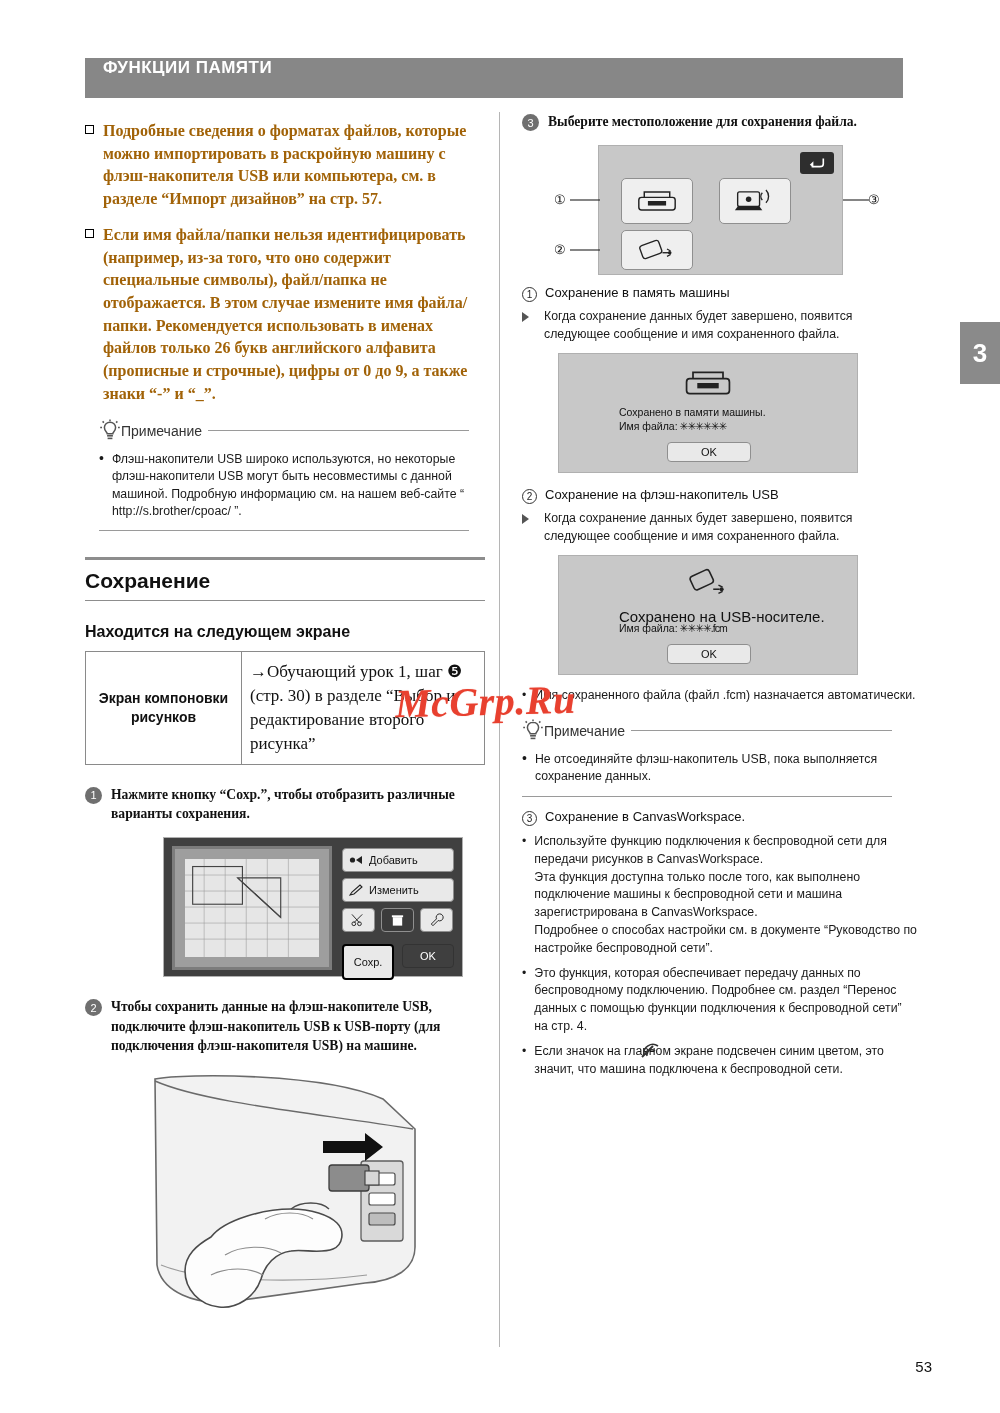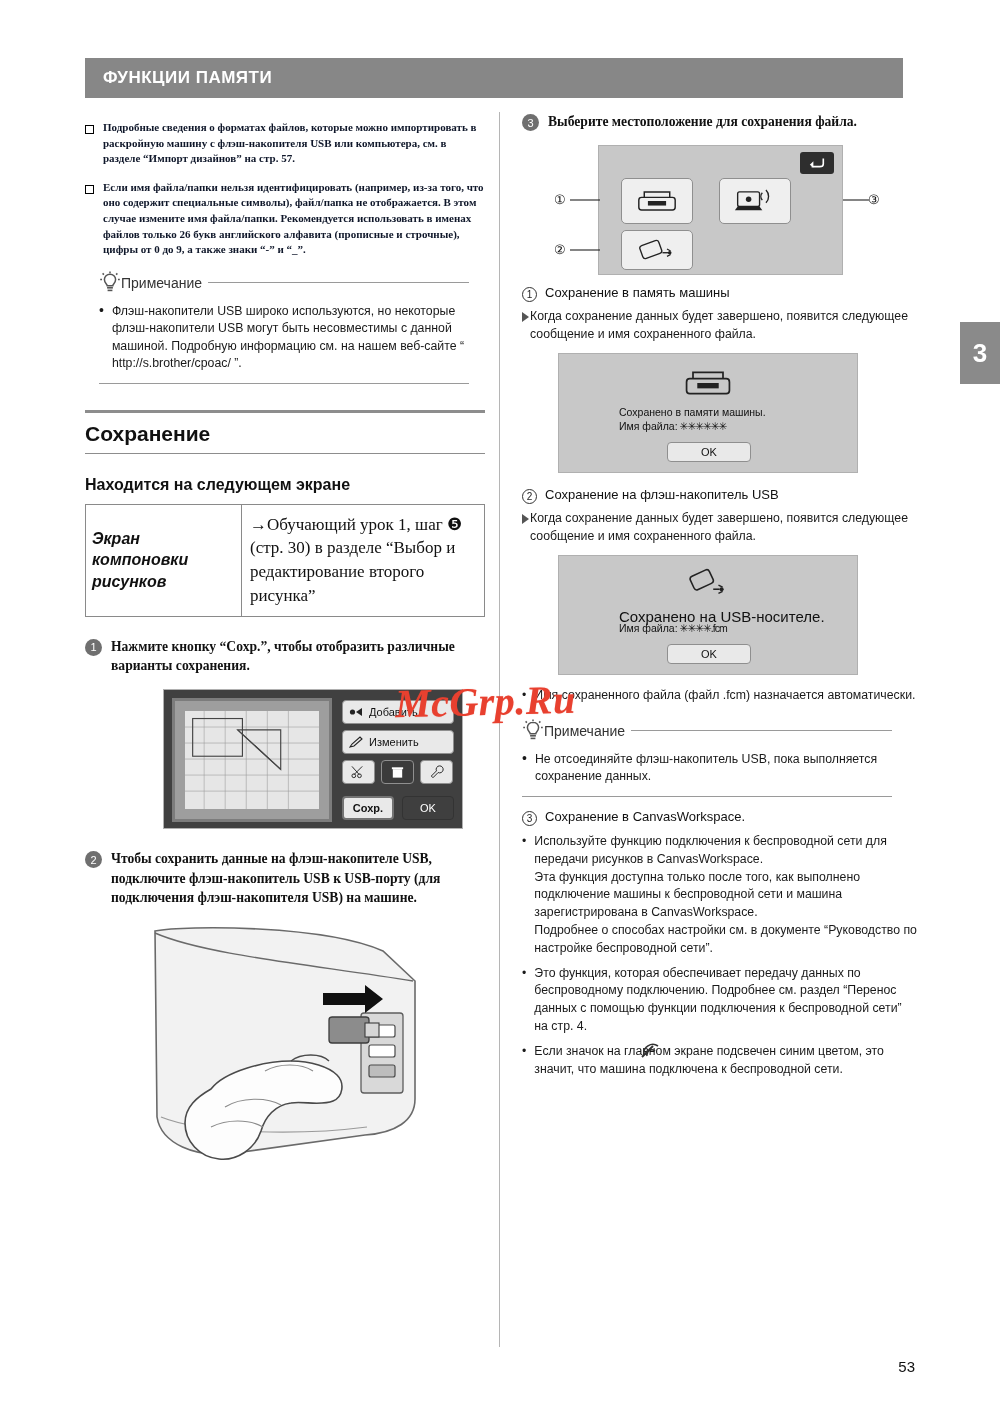--- a/index.html
+++ b/index.html
@@ -11,21 +11,21 @@
     color:#111;
   }
   .page {
     position:absolute; left:0; top:0; width:1000px; height:1413px;
     background:#fff;
   }
   
   .header-bar {
     position:absolute; left:85px; top:58px; width:818px; height:40px;
     background:#878787;
-    display:flex; align-items:center;
+    display:flex; align-items:flex-start;
   }
   .header-bar .title {
     color:#fff; font-weight:bold; font-size:17px; letter-spacing:0.5px;
     padding-left:18px;
     font-family:"Liberation Sans", sans-serif;
   }
   
   .col-divider {
     position:absolute; left:499px; top:112px; width:1px; height:1235px;
     background:#b5b5b5;
@@ -37,21 +37,21 @@
     display:flex; align-items:center; justify-content:center;
     font-size:26px; font-weight:bold;
   }
   
   .col-left { position:absolute; left:85px; top:112px; width:400px; }
   .col-right { position:absolute; left:522px; top:112px; width:395px; }
 
   p.body { font-size:13.5px; line-height:1.45; margin:0 0 10px 0; color:#1a1a1a; }
   .serif-bold {
     font-family:"Liberation Serif", serif;
-    font-weight:bold; font-size:11px; line-height:1.42; color:#0f172a;
+    font-weight:bold; font-size:16px; line-height:1.42; color:#a16207;
   }
   .bullet-sq { display:flex; gap:9px; margin-bottom:13px; }
   .bullet-sq .sq {
     flex:0 0 auto; width:9px; height:9px; border:1.4px solid #000; margin-top:5px;
   }
   
   .note { margin:6px 0 0 14px; width:370px; }
   .note-head { display:flex; align-items:center; gap:0; }
   .note-title { font-size:14px; color:#333; font-family:"Liberation Sans", sans-serif; }
   .note-rule { flex:1; height:1px; background:#9a9a9a; margin-left:6px; }
@@ -62,24 +62,24 @@
   
   .sec-rule-top { height:3px; background:#8d8d8d; margin-top:26px; }
   .sec-title { font-size:21px; font-weight:bold; margin:9px 0 7px 0; color:#111; }
   .sec-rule-bot { height:1px; background:#8d8d8d; }
 
   .sub-head { font-size:16px; font-weight:bold; margin:22px 0 10px 0; }
 
   
   .loc-table { display:flex; border:1.2px solid #8a8a8a; width:400px; }
   .loc-left {
-    width:156px; padding:10px 6px; text-align:left;
-    font-size:16px; font-weight:bold; line-height:1.35;
+    width:156px; padding:10px 6px; text-align:center;
+    font-size:14px; font-weight:bold; line-height:1.35;
     border-right:1.2px solid #8a8a8a;
-    display:flex; align-items:center; justify-content:center;font-style:italic;
+    display:flex; align-items:center; justify-content:center;
   }
   .loc-right { flex:1; padding:8px 8px; font-size:17px; line-height:1.4;font-family:Liberation Serif, serif; }
 
   
   .step { display:flex; gap:9px; margin-top:20px; }
   .circ {
     flex:0 0 auto; width:17px; height:17px; border-radius:50%;
     background:#6f6f6f; color:#fff; font-size:11px;
     display:flex; align-items:center; justify-content:center; margin-top:2px;
     font-family:"Liberation Sans", sans-serif;
@@ -95,30 +95,30 @@
     font-size:11px; display:flex; align-items:center; justify-content:center;
   }
 
   
   .num-label { display:flex; align-items:flex-start; gap:8px; font-size:13px; margin-top:10px; }
   .num-circle-o {
     flex:0 0 auto; width:15px; height:15px; border-radius:50%;
     border:1.2px solid #333; font-size:10px; color:#222;
     display:flex; align-items:center; justify-content:center; margin-top:2px;
   }
-  .arrow-note { display:flex; gap:1px; font-size:12.3px; line-height:1.42; margin-top:6px; color:#1a1a1a; }
+  .arrow-note { display:flex; gap:15px; font-size:12.3px; line-height:1.42; margin-top:6px; color:#1a1a1a; }
   .arrow-note .tri {
     flex:0 0 auto; width:0;height:0;border-left:7px solid #555;
     border-top:5px solid transparent;border-bottom:5px solid transparent; margin-top:4px;
   }
   .li { display:flex; gap:8px; font-size:12.3px; line-height:1.45; margin-top:7px; color:#1a1a1a; }
   .li .dot { flex:0 0 auto; }
 
   .page-num {
-    position:absolute; right:85px; bottom:38px; font-size:15px; color:#111;
+    position:absolute; right:68px; bottom:38px; font-size:15px; color:#111;
   }
   
   .watermark {
     position:absolute; left:395px; top:678px;
     font-family:"Liberation Serif", serif;
     font-size:40px; font-style:italic; font-weight:bold;
     color:#e8402f; letter-spacing:0.5px;
     transform:rotate(-1.5deg);
     white-space:nowrap;
     text-shadow:0 0 1px rgba(232,64,47,0.4);
@@ -246,21 +246,21 @@
                 <rect x="2" y="2" width="12" height="2" fill="#fff"></rect>
               </svg>
             </div>
             <div class="lcd-btn" style="width:33px;height:24px;">
               <svg width="14" height="14" viewBox="0 0 16 16">
                 <path d="M11 1a4 4 0 0 0-3.6 5.7L1.5 12.6l1.9 1.9 5.9-5.9A4 4 0 1 0 11 1z" fill="none" stroke="#222" stroke-width="1.1"></path>
               </svg>
             </div>
           </div>
           <div style="display:flex;gap:8px;margin-top:12px;">
-            <div class="lcd-btn" style="width:52px;height:24px;border:2px solid #737373;font-weight:bold;">
+            <div class="lcd-btn" style="width:52px;height:36px;border:2px solid #000000;font-weight:normal;">
               <span>Сохр.</span>
             </div>
             <div class="lcd-btn" style="width:52px;height:24px;background:#3f3f3f;color:#fff;border-color:#333;">
               <span>OK</span>
             </div>
           </div>
         </div>
       </div>
     </div>
 

